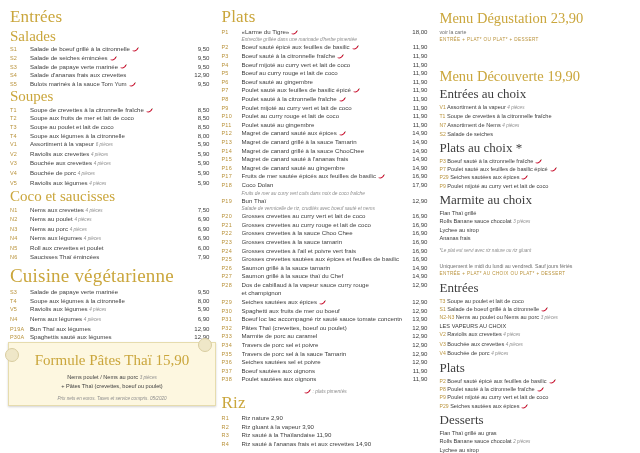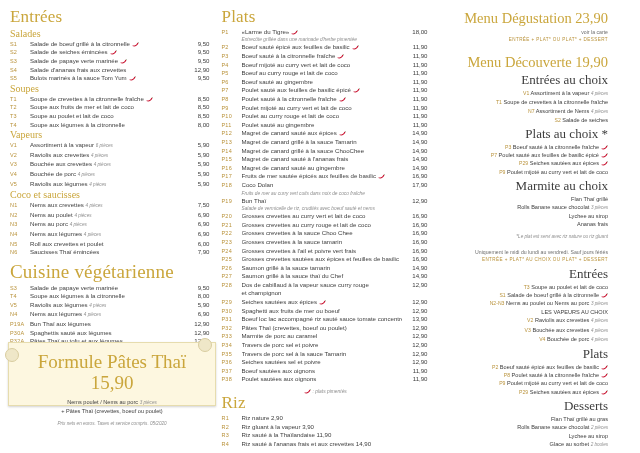--- a/index.html
+++ b/index.html
@@ -7,31 +7,31 @@
     width:640px;height:453px;overflow:hidden;
     background:#ffffff;
     font-family:"Liberation Sans", sans-serif;
     color:#3b3b3b;
   }
   .page{position:relative;width:628px;height:453px;display:flex;box-sizing:border-box;}
 
   
   .col-left{width:222px;padding:8px 6px 0 10px;box-sizing:border-box;position:relative;}
   .col-mid{width:218px;padding:8px 6px 0 6px;box-sizing:border-box;position:relative;}
-  .col-right{width:200px;padding:10px 20px 0 6px;box-sizing:border-box;position:relative;text-align:right;}
+  .col-right{width:200px;padding:10px 20px 0 6px;box-sizing:border-box;position:relative;text-align:left;}
 
   
   .h-main{
     font-family:"Liberation Serif", serif;
     font-size:17px;color:#caa63c;font-weight:400;
     letter-spacing:.2px;line-height:1.05;margin:0 0 2px 0;
   }
   .h-sub{
     font-family:"Liberation Serif", serif;
-    font-size:10px;color:#caa63c;font-weight:400;
+    font-size:15px;color:#caa63c;font-weight:400;
     margin:0 0 1px 0;line-height:1.1;
   }
 
   
   .row{display:flex;align-items:baseline;font-size:6.1px;line-height:8.6px;color:#3d3d3d;}
   .code{width:20px;flex:0 0 20px;color:#b9923a;font-size:5.5px;letter-spacing:.2px;}
   .nm{flex:1 1 auto;padding-right:4px;white-space:nowrap;overflow:hidden;}
   .pr{flex:0 0 auto;text-align:right;font-size:6.1px;color:#3d3d3d;width:26px;}
   .qty{font-size:4.6px;font-style:italic;color:#8d8d8d;}
   .desc{font-size:4.8px;font-style:italic;color:#8d8d8d;margin-left:20px;line-height:7px;}
@@ -45,21 +45,21 @@
   .promo-wrap{position:absolute;left:8px;top:342px;width:208px;height:64px;}
   .promo{
     position:absolute;inset:0;
     background:#fdf7e0;
     border:1px solid #e6dcae;
     box-shadow:0 1px 2px rgba(0,0,0,.18);
     text-align:center;box-sizing:border-box;padding:9px 6px 0 6px;
   }
   .promo-title{
     font-family:"Liberation Serif", serif;
-    font-size:19px;color:#caa63c;line-height:1.1;margin-bottom:4px;
+    font-size:15px;color:#caa63c;line-height:1.1;margin-bottom:4px;
   }
   .promo-l{font-size:5.6px;line-height:8px;color:#3d3d3d;}
   .promo-note{font-size:4.6px;font-style:italic;color:#8d8d8d;margin-top:6px;}
   .curl{position:absolute;width:12px;height:12px;border-radius:50%;
         background:#efe7c8;border:1px solid #d9cda0;}
   .curl.tl{left:-3px;top:6px;}
   .curl.tr{right:4px;top:-4px;}
 
   
   .menu-title{
@@ -141,21 +141,20 @@
         <div class="row">
           <span class="code">T3</span>
           <span class="nm">Soupe au poulet et lait de coco</span>
           <span class="pr">8,50</span>
         </div>
         <div class="row">
           <span class="code">T4</span>
           <span class="nm">Soupe aux légumes à la citronnelle</span>
           <span class="pr">8,00</span>
         </div>
-        <div class="h-sub">Vapeurs</div>
         <div class="row">
           <span class="code">V1</span>
           <span class="nm">Assortiment à la vapeur <span class="qty">6 pièces</span></span>
           <span class="pr">5,90</span>
         </div>
         <div class="row">
           <span class="code">V2</span>
           <span class="nm">Raviolis aux crevettes <span class="qty">4 pièces</span></span>
           <span class="pr">5,90</span>
         </div>
@@ -535,21 +534,21 @@
   </div>
 
   <div class="col-right">
 
     <div>
       <div class="menu-title">Menu Dégustation 23,90</div>
       <div class="menu-sub">voir la carte</div>
       <div class="menu-sub-caps">ENTRÉE + PLAT* OU PLAT* + DESSERT</div>
     </div>
 
-    <div style="margin-top:10px;">
+    <div style="margin-top:24px;">
       <div class="menu-title">Menu Découverte 19,90</div>
       <div id="decouverte-sections">
           <div class="menu-sec">Entrées au choix</div>
           <div class="mrow"><span class="mcode">V1</span> <span>Assortiment à la vapeur</span> <span class="qty">4 pièces</span></div>
           <div class="mrow"><span class="mcode">T1</span> <span>Soupe de crevettes à la citronnelle fraîche</span></div>
           <div class="mrow"><span class="mcode">N7</span> <span>Assortiment de Nems</span> <span class="qty">4 pièces</span></div>
           <div class="mrow"><span class="mcode">S2</span> <span>Salade de seiches</span></div>
           <div class="menu-sec">Plats au choix *</div>
           <div class="mrow"><span class="mcode">P3</span> <span>Boeuf sauté à la citronnelle fraîche</span><span class="chili"><svg width="7" height="5" viewBox="0 0 14 10">
                 <path d="M1 8 C5 10 11 8 13 2 C12 1 11 1 10.5 2 C9 6 5 7.5 1 7 Z" fill="#c8102e"></path>

